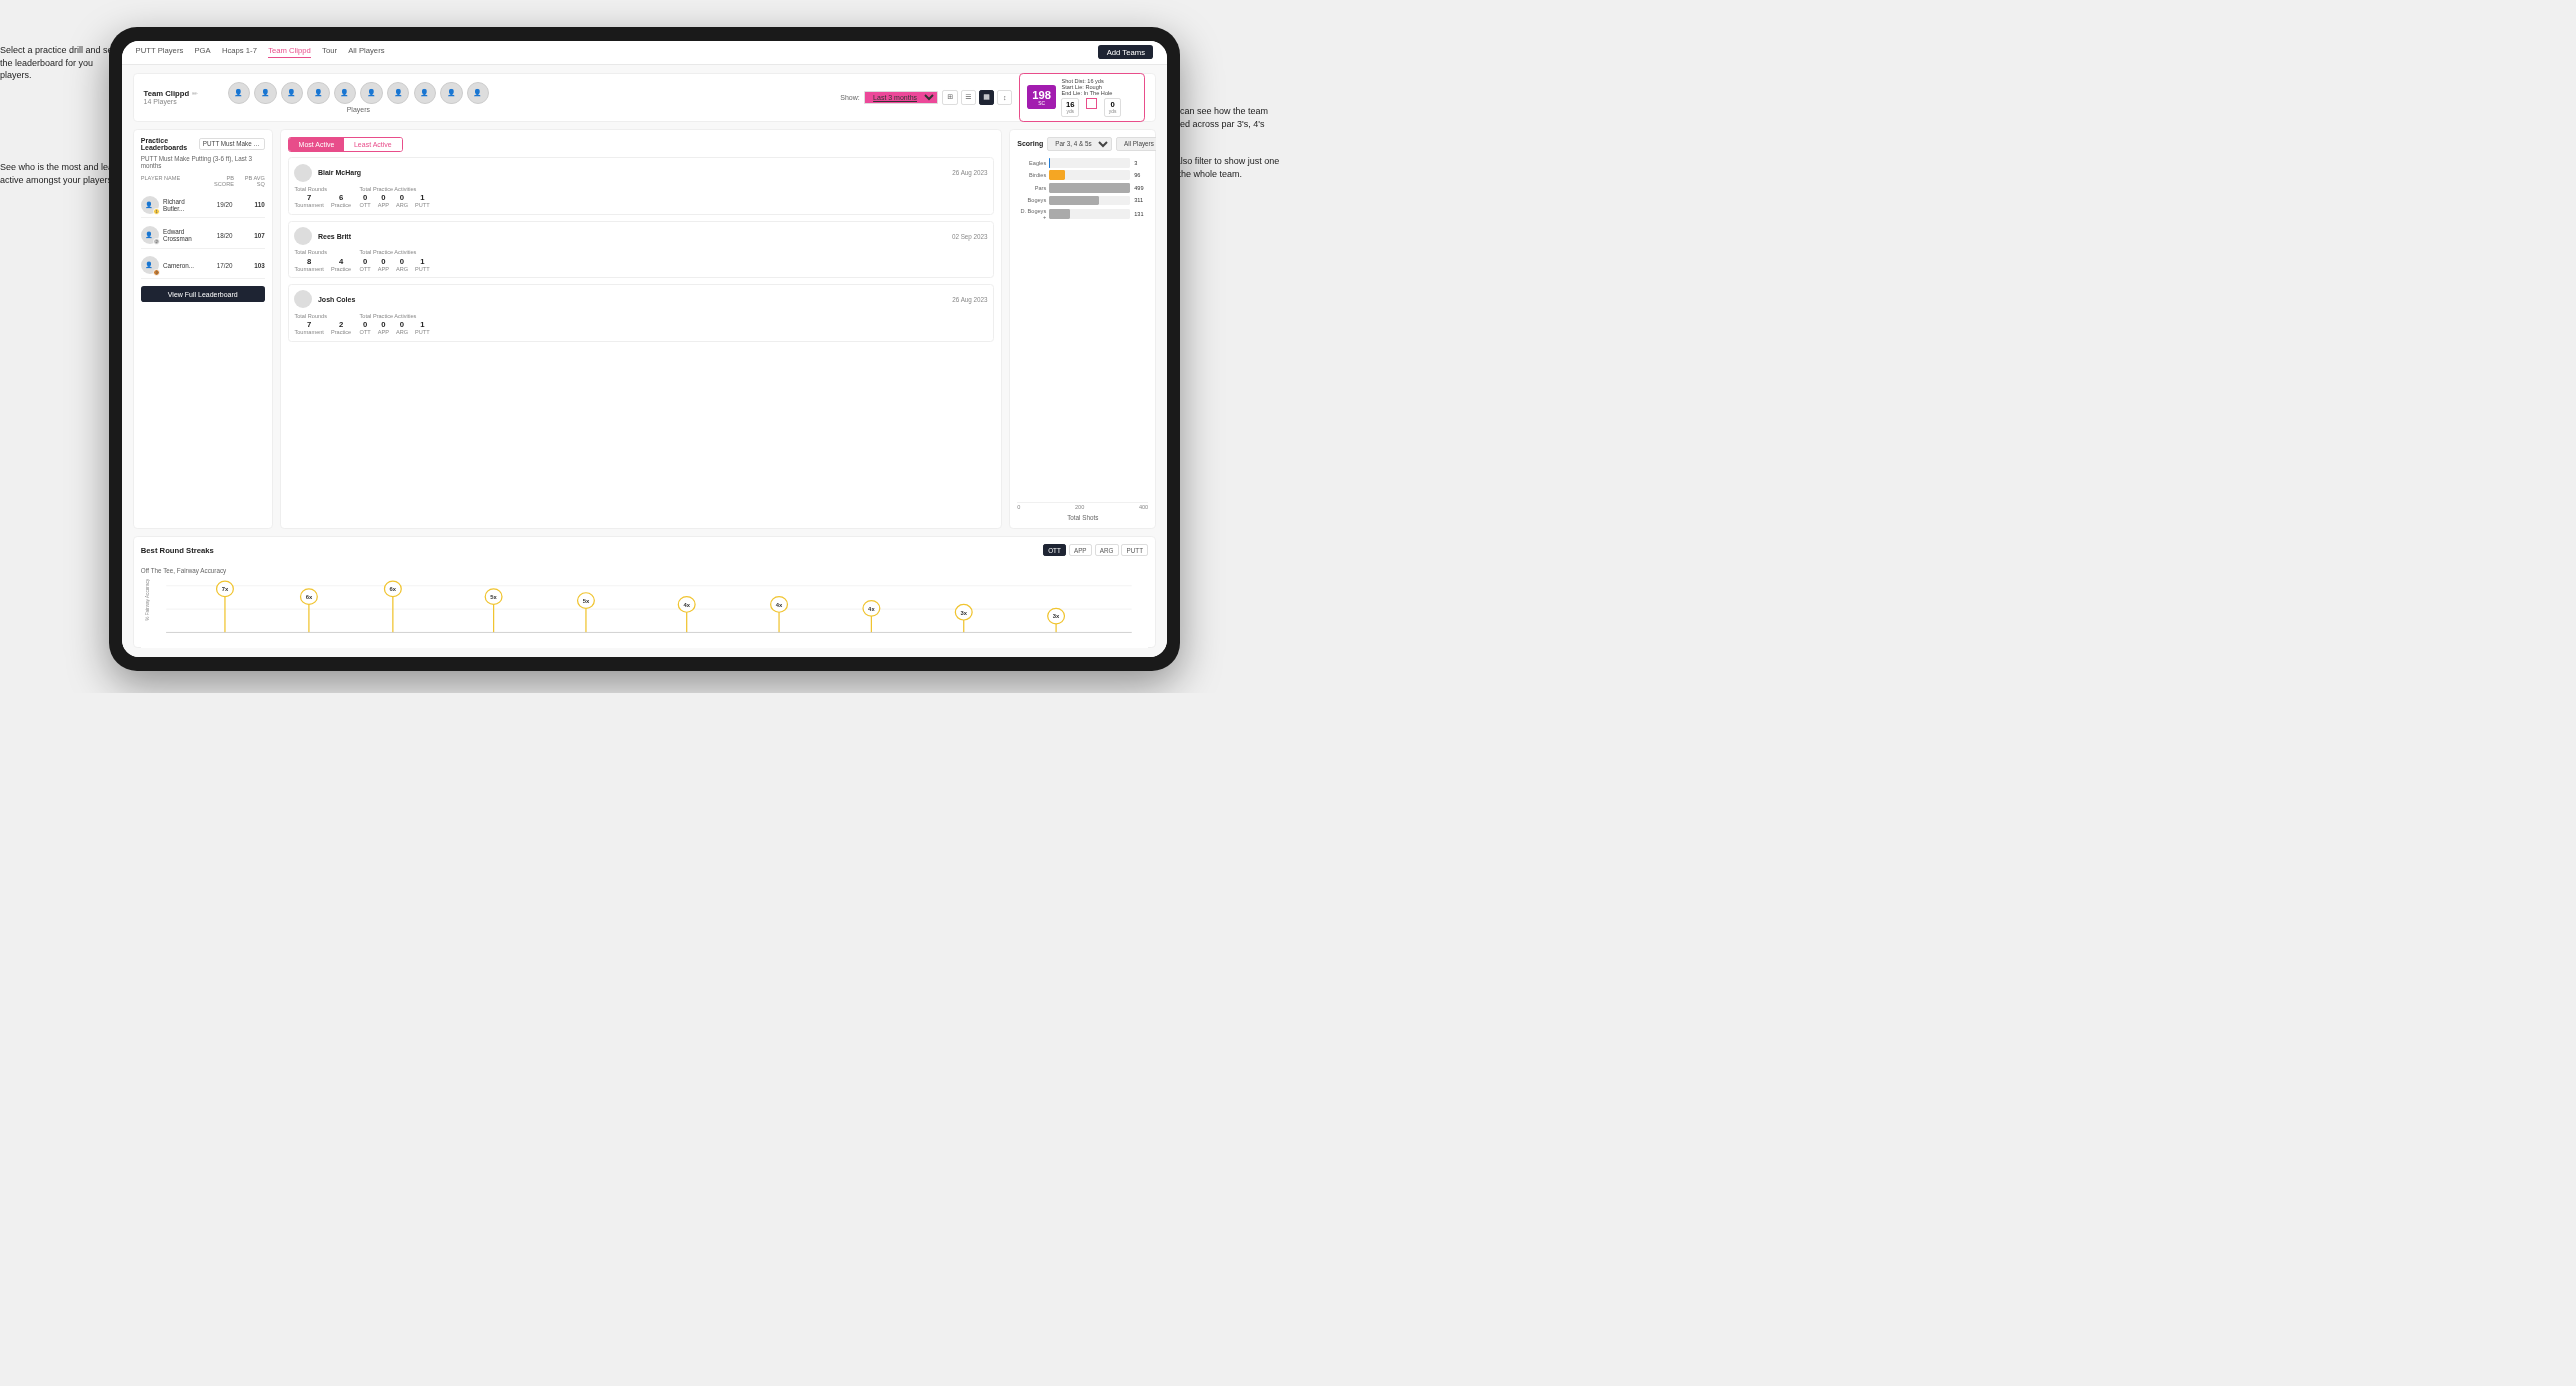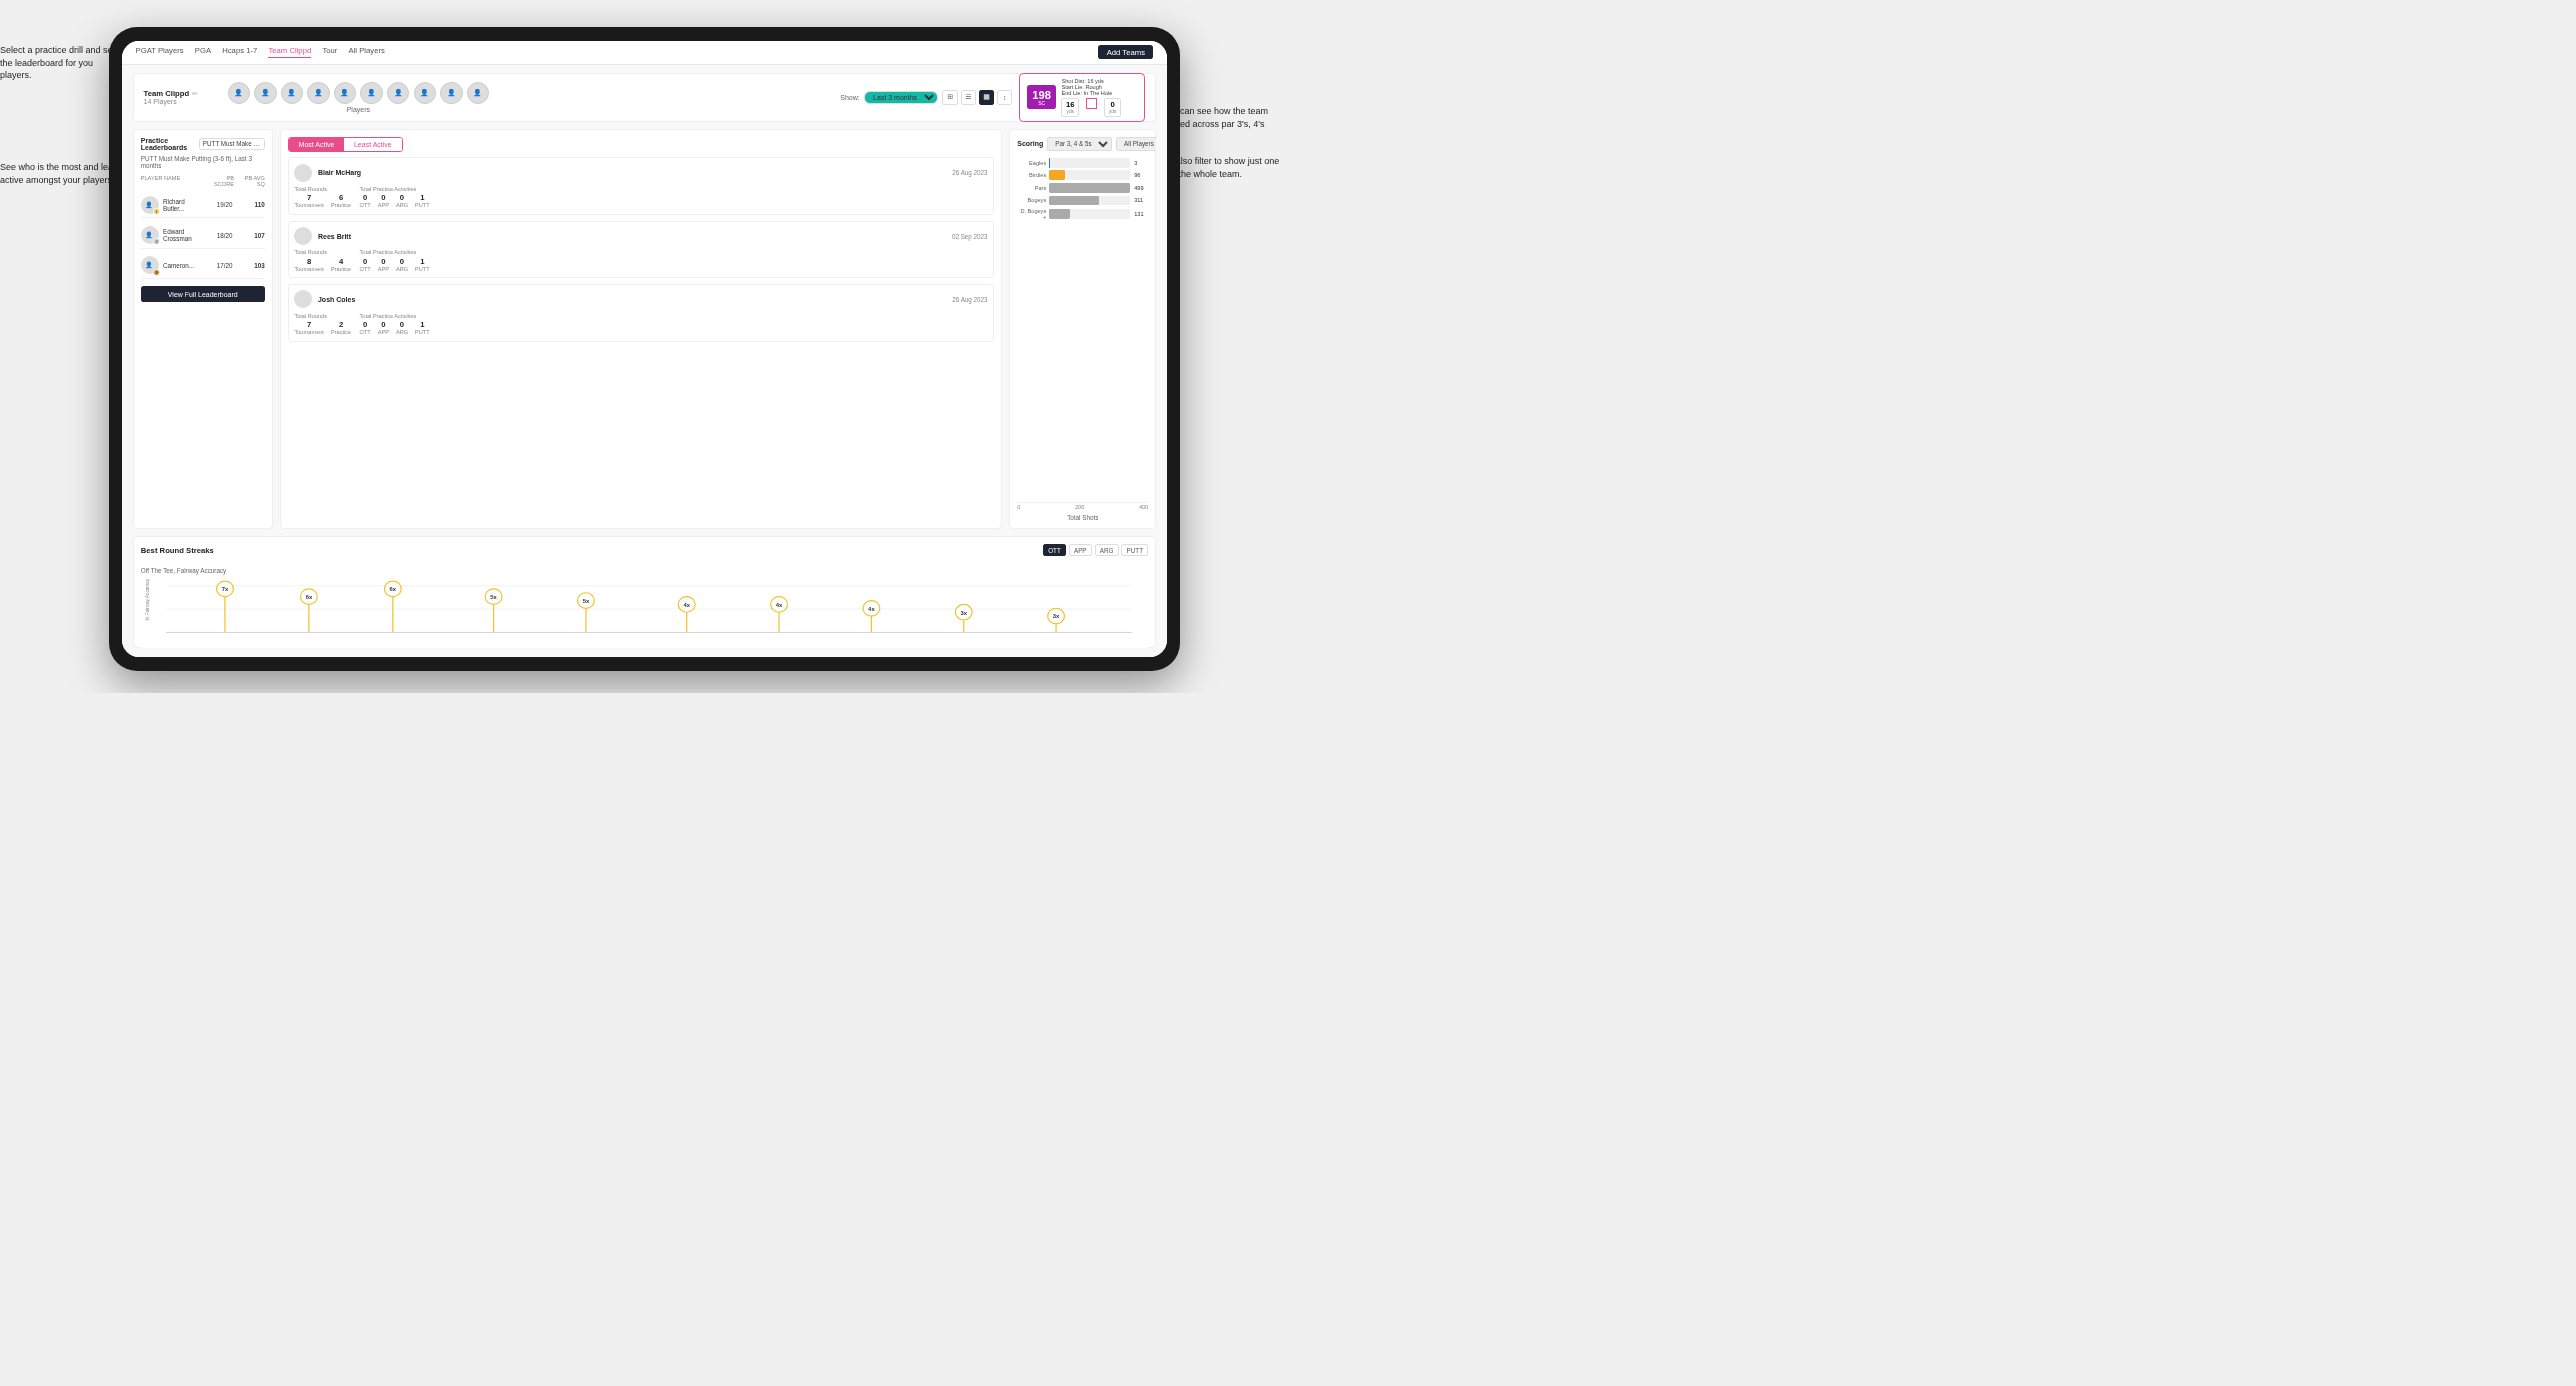--- a/index.html
+++ b/index.html
@@ -176,25 +176,26 @@
     .show-controls {
       display: flex;
       align-items: center;
       gap: 4.2px;
       margin-left: auto;
       margin-right: 7px;
     }
     .show-label { font-size: 7px; color: #666; }
     .show-select {
       border: 0.7px solid #ddd;
-      border-radius: 6px;
+      border-radius: 1px;
       padding: 1.4px 4.2px;
       font-size: 7px;
       color: #333;
-      background: #14b8a6;
+      background: #ec4899;
+      text-decoration: underline;
     }
     .view-icons { display: flex; gap: 2.8px; }
     .view-icon {
       width: 15.4px;
       height: 15.4px;
       border: 0.7px solid #ddd;
       border-radius: 2.1px;
       display: flex;
       align-items: center;
       justify-content: center;
@@ -560,21 +561,21 @@
     </marker>
   </defs>
 </svg>
 
 <div class="tablet-frame">
   <div class="tablet-screen">
 
 
     <div class="subnav">
       <div class="subnav-links">
-        <span class="subnav-link">PGAT Players</span>
+        <span class="subnav-link">PUTT Players</span>
         <span class="subnav-link">PGA</span>
         <span class="subnav-link">Hcaps 1-7</span>
         <span class="subnav-link active">Team Clippd</span>
         <span class="subnav-link">Tour</span>
         <span class="subnav-link">All Players</span>
       </div>
       <button class="add-team-btn">Add Teams</button>
     </div>
 
     <div class="content">

